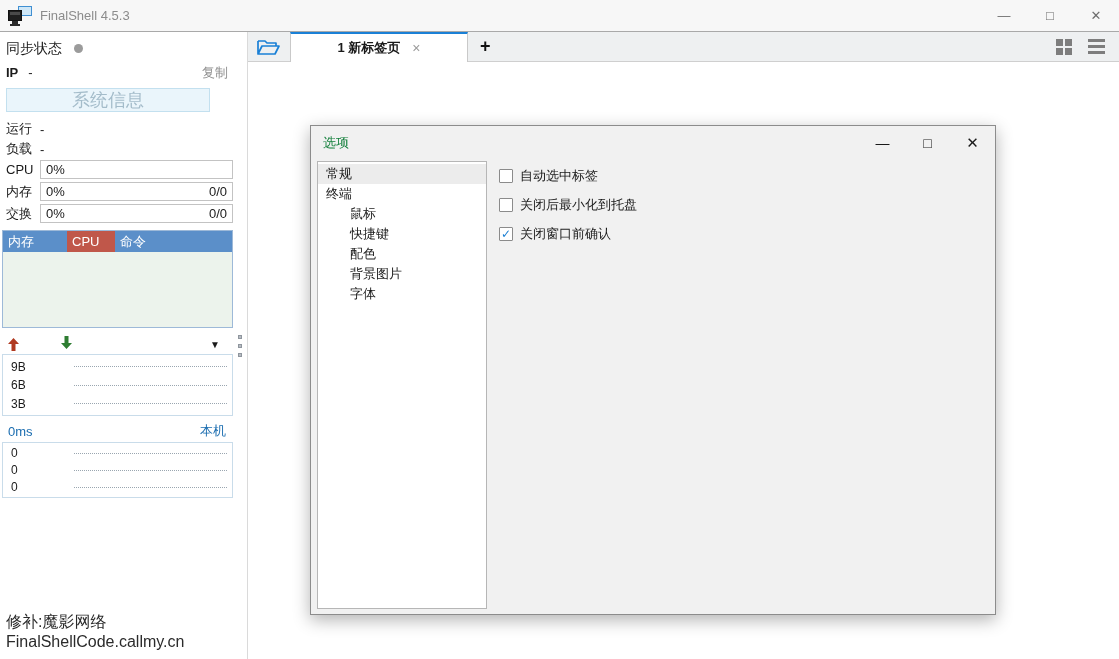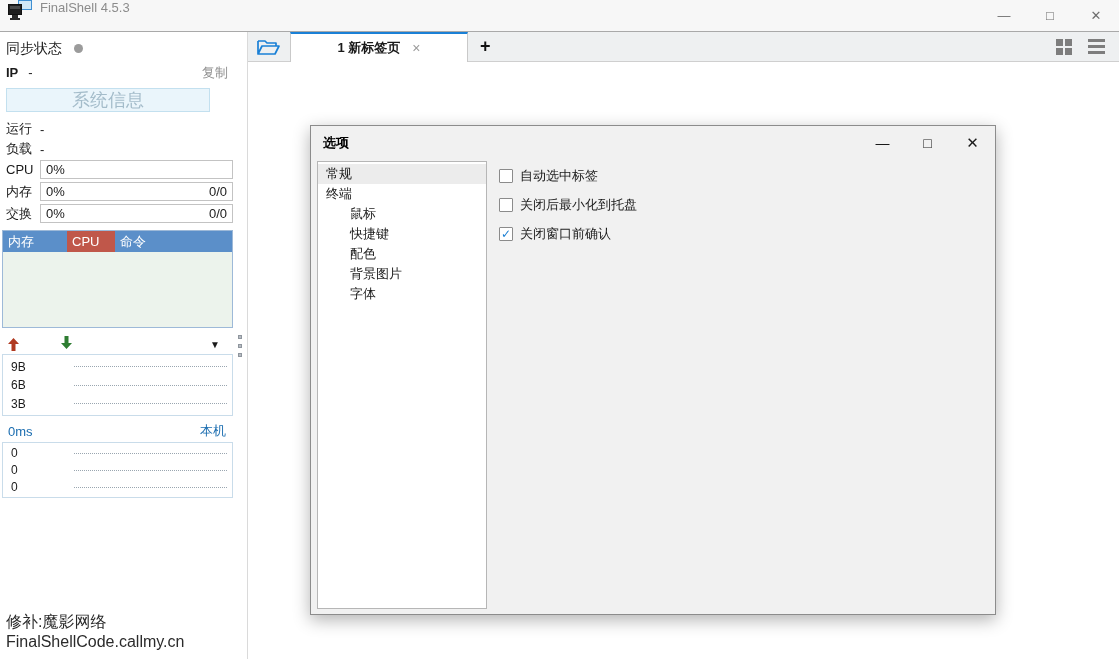--- a/index.html
+++ b/index.html
@@ -1,21 +1,21 @@
 <!DOCTYPE html>
 <html><head>
 <meta charset="utf-8">
 <style>
   * { margin:0; padding:0; box-sizing:border-box; }
   html,body { width:1119px; height:659px; overflow:hidden; }
   body { font-family:"Liberation Sans","DejaVu Sans",sans-serif; font-size:13px; color:#1a1a1a; background:#fff; }
   .app { position:relative; width:1119px; height:659px; background:#fff; box-shadow:inset 0 0 0 1px #b5b5b5; display:flex; flex-direction:column; }
 
   
-  .titlebar { height:32px; background:#f7f7f7; border-bottom:1px solid #a9a9a9; display:flex; align-items:flex-start; padding-left:8px; flex:0 0 auto; }
+  .titlebar { height:32px; background:#f7f7f7; border-bottom:1px solid #a9a9a9; display:flex; align-items:center; padding-left:8px; flex:0 0 auto; }
   .app-icon { position:relative; width:24px; height:20px; margin-right:8px; }
   .app-icon .mon-back { position:absolute; right:0; top:0; width:14px; height:10px; background:#cfe7f7; border:1px solid #3f8fd2; }
   .app-icon .mon-front { position:absolute; left:0; top:4px; width:14px; height:11px; background:#1f1f1f; border:1px solid #111; }
   .app-icon .mon-front::after { content:""; position:absolute; left:1px; top:1px; width:10px; height:3px; background:#4a4a4a; }
   .app-icon .stand { position:absolute; left:4px; top:15px; width:6px; height:3px; background:#2a2a2a; }
   .app-icon .base { position:absolute; left:2px; top:18px; width:10px; height:2px; background:#2a2a2a; }
   .titlebar .title { color:#8c8c8c; font-size:13px; }
   .win-controls { margin-left:auto; display:flex; align-items:center; height:100%; }
   .win-btn { width:46px; height:100%; display:flex; align-items:center; justify-content:center; color:#6e6e6e; font-size:13px; cursor:default; }
 
@@ -82,21 +82,21 @@
   .tab-right { margin-left:auto; display:flex; align-items:center; gap:16px; padding-right:14px; }
   .grid-icon { display:grid; grid-template-columns:7px 7px; grid-template-rows:7px 7px; gap:2px; }
   .grid-icon i { background:#7d7d7d; }
   .menu-icon { display:flex; flex-direction:column; gap:3px; }
   .menu-icon i { width:17px; height:3px; background:#7d7d7d; }
   .workspace { flex:1; background:#fff; }
 
   
   .dialog { position:absolute; left:310px; top:125px; width:686px; height:490px; background:#f1f1f1; border:1px solid #8c8c8c; box-shadow:0 5px 16px rgba(0,0,0,0.3); }
   .dlg-titlebar { height:33px; display:flex; align-items:center; padding-left:12px; }
-  .dlg-title { font-size:13px; color:#000000;font-weight:bold; }
+  .dlg-title { font-size:13px; color:#15803d; }
   .dlg-controls { margin-left:auto; display:flex; height:100%; }
   .dlg-btn { width:45px; display:flex; align-items:center; justify-content:center; color:#1a1a1a; font-size:14px; }
   .dlg-btn.close { font-size:15px; }
   .dlg-nav { position:absolute; left:6px; top:35px; width:170px; height:448px; background:#fff; border:1px solid #b6b6b6; padding-top:2px; }
   .nav-item { height:20px; display:flex; align-items:center; padding-left:8px; font-size:13px; }
   .nav-item.indent { padding-left:32px; }
   .nav-item.selected { background:#ececec; }
   .dlg-opts { position:absolute; left:188px; top:42px; }
   .opt-row { display:flex; align-items:center; gap:7px; margin-bottom:13px; height:16px; }
   .checkbox { width:14px; height:14px; border:1px solid #8b8b8b; background:#fff; border-radius:1px; display:flex; align-items:center; justify-content:center; font-size:12px; color:transparent; }

